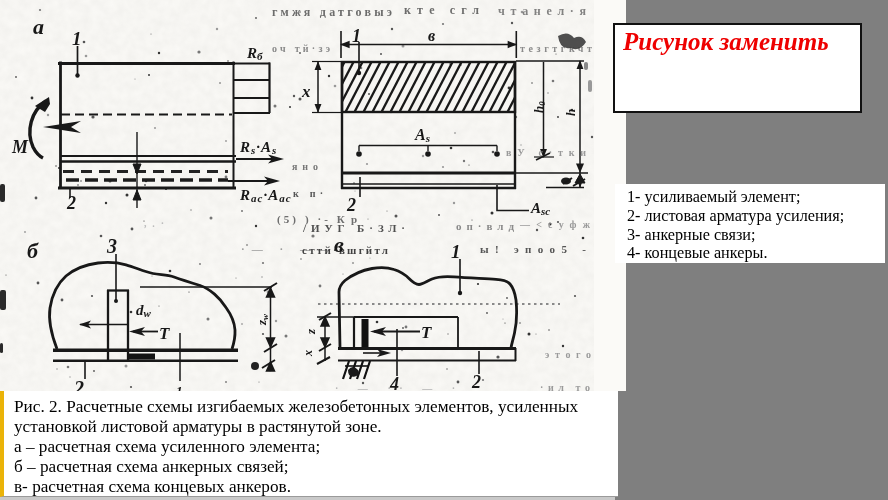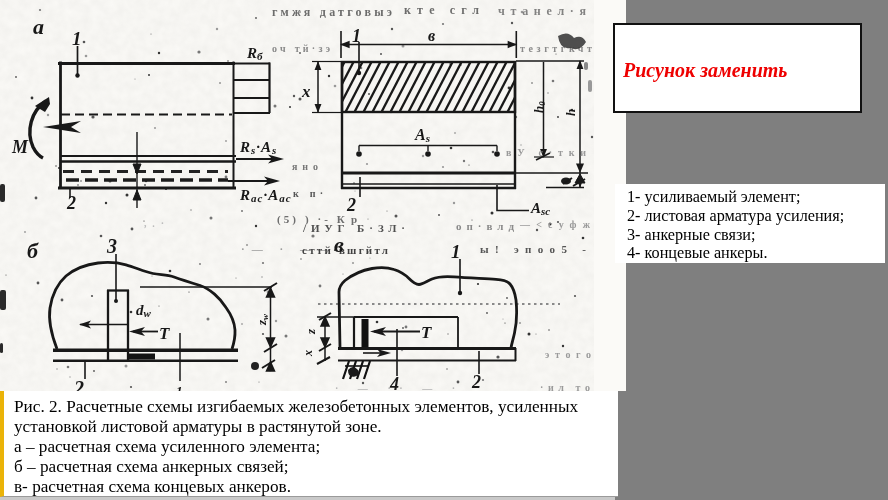--- a/index.html
+++ b/index.html
@@ -547,18 +547,18 @@
 </svg>
 </div>
 
 <div style="position:absolute;left:0;top:391px;width:614px;height:105px;background:#ffffff;border-bottom:1px solid #9a9a9a;border-left:4px solid #eab308;">
 <div style="position:absolute;left:10px;top:6.3px;font-size:17.2px;line-height:19.85px;color:#000;">Рис. 2. Расчетные схемы изгибаемых железобетонных элементов, усиленных<br>установкой листовой арматуры в растянутой зоне.<br>а – расчетная схема усиленного элемента;<br>б – расчетная схема анкерных связей;<br>в- расчетная схема концевых анкеров.</div>
 </div>
 
 <div style="position:absolute;left:0;top:497px;width:615px;height:3px;background:#c9c9c9;"></div>
 
 <div style="position:absolute;left:613px;top:23px;width:245px;height:86px;background:#ffffff;border:2px solid #111;">
-<div style="position:absolute;left:8px;top:6px;font-size:20px;line-height:22px;font-weight:bold;font-style:italic;color:#ee0000;margin-top:28px;">Рисунок заменить</div>
+<div style="position:absolute;left:8px;top:6px;font-size:25px;line-height:22px;font-weight:bold;font-style:italic;color:#ee0000;">Рисунок заменить</div>
 </div>
 
 <div style="position:absolute;left:615px;top:184px;width:270px;height:79px;background:#ffffff;">
 <div style="position:absolute;left:12px;top:4.1px;font-size:16.2px;line-height:18.8px;color:#000;">1- усиливаемый элемент;<br>2- листовая арматура усиления;<br>3- анкерные связи;<br>4- концевые анкеры.</div>
 </div>
 
 </body></html>

